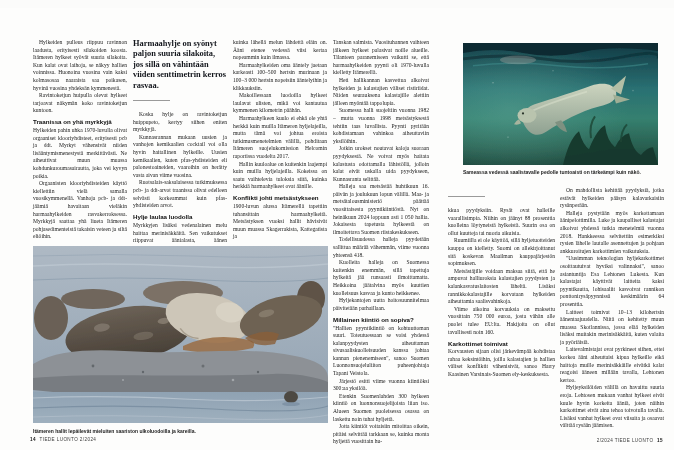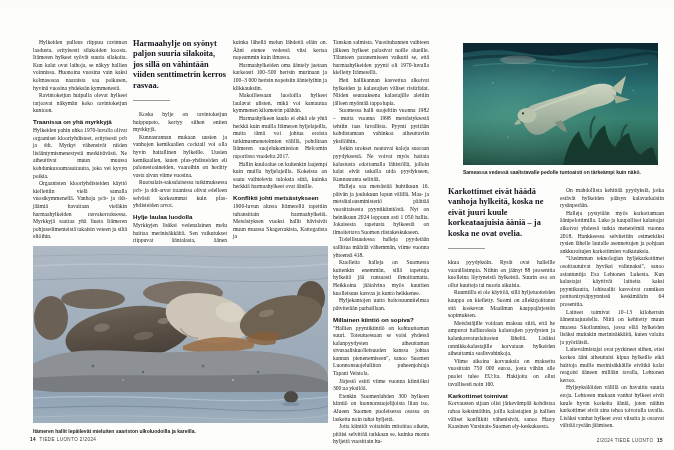--- a/index.html
+++ b/index.html
@@ -219,21 +219,20 @@
         <circle cx="30" cy="40" r="0.8" fill="#cfe0d6" opacity="0.4"></circle>
         <circle cx="90" cy="28" r="0.7" fill="#cfe0d6" opacity="0.35"></circle>
         <circle cx="170" cy="48" r="0.8" fill="#cfe0d6" opacity="0.3"></circle>
         <circle cx="45" cy="95" r="0.9" fill="#cfe0d6" opacity="0.25"></circle>
       </g>
     </svg>
   </div>
   <div class="caption" id="caption-right">Sameassa vedessä saalistavalle pedolle tuntoaisti on tärkeämpi kuin näkö.</div>
 
   <div class="col" id="rp-col1">
-    <div class="pullquote">Karkottimet eivät häädä vanhoja hylkeitä, koska ne eivät juuri kuule korkeataajuisia ääniä – ja koska ne ovat ovelia.</div>
     <div class="pq-rule"></div>
     <div class="bodytext">
       <p class="noind">kkua pyydyksiin. Rysät ovat halleille vaarallisimpia. Niihin on jäänyt 88 prosenttia kuolleina löytyneistä hylkeistä. Suurin osa on ollut kuutteja tai nuoria aikuisia.</p>
       <p>Ruumiilla ei ole käyttöä, sillä hyljetuotteiden kauppa on kielletty. Suomi on allekirjoittanut sitä koskevan Maailman kauppajärjestön sopimuksen.</p>
       <p>Metsästäjille voidaan maksaa siitä, että he ampuvat halliuroksia kalastajien pyydysten ja kalankasvatuslaitosten läheltä. Lisäksi rannikkokalastajille korvataan hylkeiden aiheuttamia saalisvahinkoja.</p>
       <p>Viime aikoina korvauksia on maksettu vuosittain 750 000 euroa, josta vähän alle puolet tulee EU:lta. Hakijoita on ollut tavallisesti noin 160.</p>
       <h3 class="subhead">Karkottimet toimivat</h3>
       <p class="noind">Korvausten sijaan olisi järkevämpää kohdistaa rahaa keksintöihin, joilla kalastajien ja hallien väliset konfliktit vähenisivät, sanoo Harry Kaasinen Varsinais-Suomen ely-keskuksesta.</p>
     </div>
   </div>

